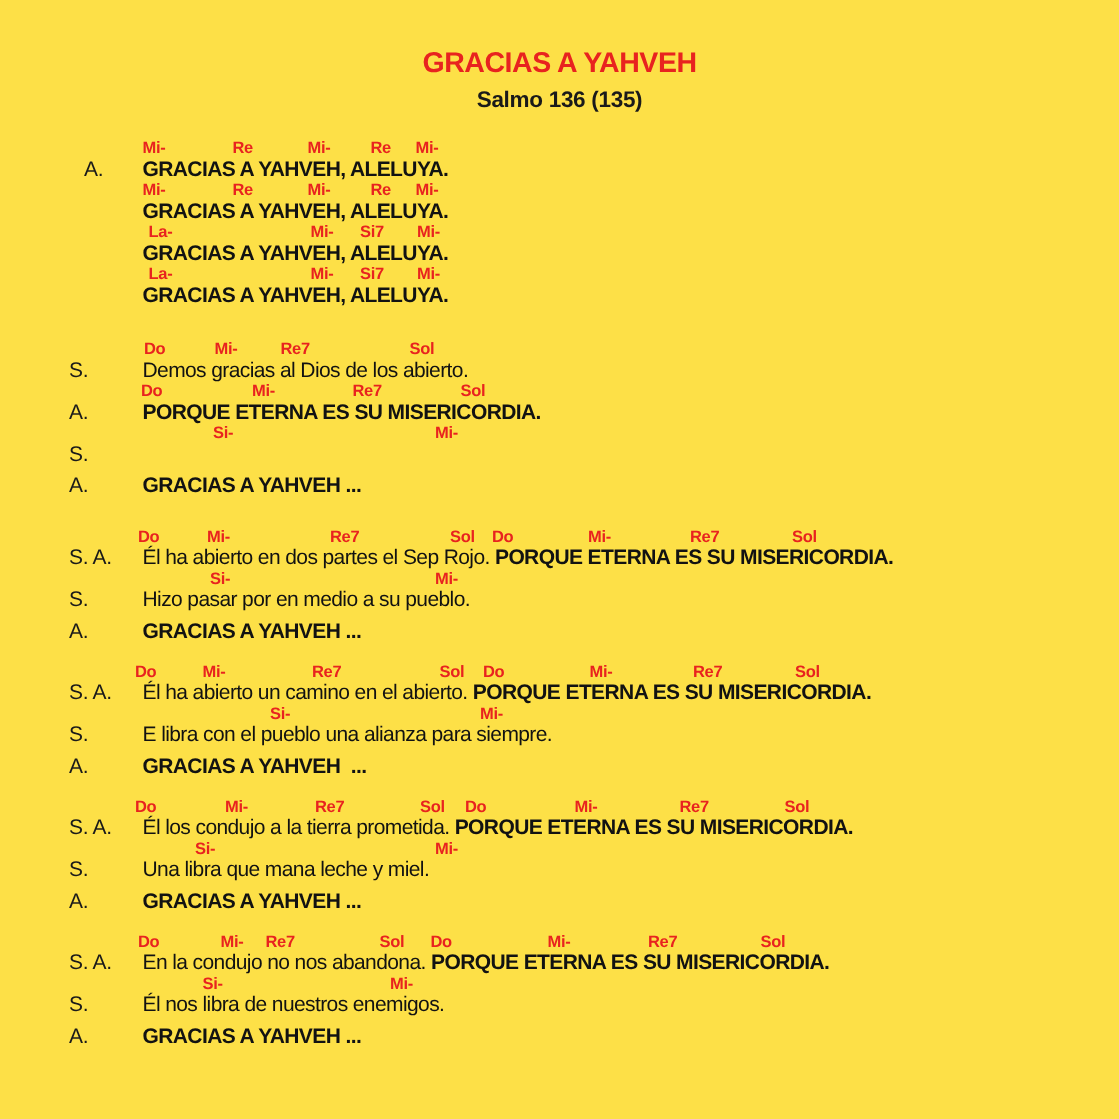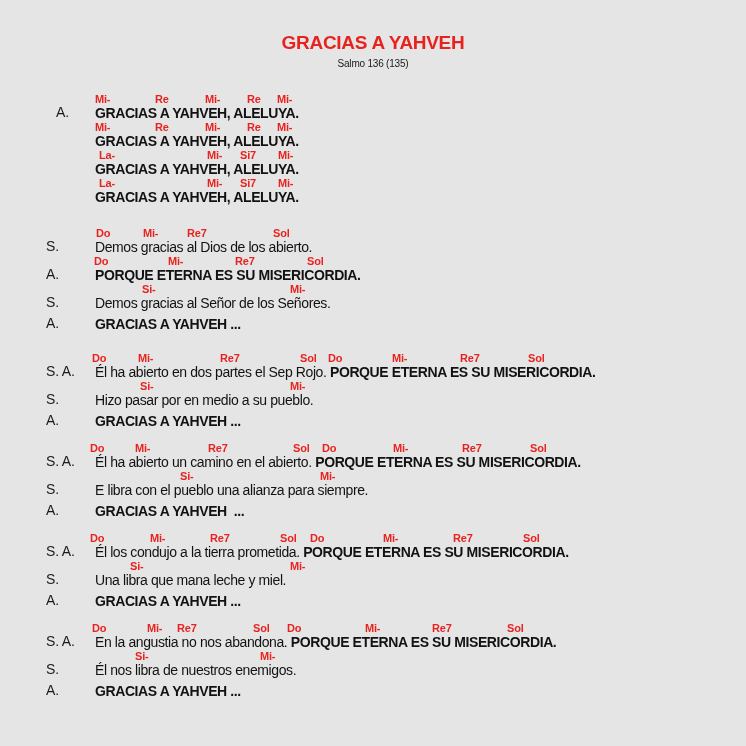--- a/index.html
+++ b/index.html
@@ -1,30 +1,30 @@
 <!DOCTYPE html>
 <html><head>
 <meta charset="utf-8">
 <style>
   html,body{margin:0;padding:0;background:#ffffff;}
   .page{
     position:relative;
     width:746px;height:746px;
-    background:#e5e5e5;
+    background:#fde047;
     overflow:hidden;
     font-family:"Liberation Sans",sans-serif;
     color:#111;
   }
   .header{padding-top:32px;text-align:center;}
   .title{
     font-size:19px;font-weight:bold;letter-spacing:-0.3px;
     color:#e8231f;
   }
   .subtitle{
-    margin-top:4px;font-size:10px;font-weight:normal;color:#1a1a1a;
+    margin-top:4px;font-size:15px;font-weight:bold;color:#1a1a1a;
     letter-spacing:-0.2px;
   }
   .sheet{position:absolute;left:0;top:93px;width:746px;}
   .section{margin:0;}
   .section + .section{margin-top:22px;}
   .section.tight{margin-top:15px;}
   .section.tighter{margin-top:8px;}
   .row{position:relative;}
   .chord-row{height:12px;}
   .chord{
@@ -94,21 +94,21 @@
           <span class="chord" style="left: 94px;">Do</span>
           <span class="chord" style="left: 168px;">Mi-</span>
           <span class="chord" style="left: 235px;">Re7</span>
           <span class="chord" style="left: 307px;">Sol</span>
         </div>
         <div class="row lyric-row"><span class="label">A.</span><span class="lyr b">PORQUE ETERNA ES SU MISERICORDIA.</span></div>
         <div class="row chord-row">
           <span class="chord" style="left: 142px;">Si-</span>
           <span class="chord" style="left: 290px;">Mi-</span>
         </div>
-        <div class="row lyric-row"><span class="label">S.</span><span class="lyr">Demos gracias al Señor de los Señores.</span></div>
+        <div class="row lyric-row"><span class="label">S.</span></div>
         <div class="row lyric-row aline"><span class="label" style="margin-top: 0px;">A.</span><span class="lyr b">GRACIAS A YAHVEH ...</span></div>
       </div>
       <div class="section tight">
         <div class="row chord-row">
           <span class="chord" style="left: 92px;">Do</span>
           <span class="chord" style="left: 138px;">Mi-</span>
           <span class="chord" style="left: 220px;">Re7</span>
           <span class="chord" style="left: 300px;">Sol</span>
           <span class="chord" style="left: 328px;">Do</span>
           <span class="chord" style="left: 392px;">Mi-</span>
@@ -165,21 +165,21 @@
         <div class="row chord-row">
           <span class="chord" style="left: 92px;">Do</span>
           <span class="chord" style="left: 147px;">Mi-</span>
           <span class="chord" style="left: 177px;">Re7</span>
           <span class="chord" style="left: 253px;">Sol</span>
           <span class="chord" style="left: 287px;">Do</span>
           <span class="chord" style="left: 365px;">Mi-</span>
           <span class="chord" style="left: 432px;">Re7</span>
           <span class="chord" style="left: 507px;">Sol</span>
         </div>
-        <div class="row lyric-row"><span class="label">S. A.</span><span class="lyr">En la angustia no nos abandona. </span><span class="lyr b">PORQUE ETERNA ES SU MISERICORDIA.</span></div>
+        <div class="row lyric-row"><span class="label">S. A.</span><span class="lyr">En la condujo no nos abandona. </span><span class="lyr b">PORQUE ETERNA ES SU MISERICORDIA.</span></div>
         <div class="row chord-row">
           <span class="chord" style="left: 135px;">Si-</span>
           <span class="chord" style="left: 260px;">Mi-</span>
         </div>
         <div class="row lyric-row"><span class="label">S.</span><span class="lyr">Él nos libra de nuestros enemigos.</span></div>
         <div class="row lyric-row aline"><span class="label" style="margin-top: 0px;">A.</span><span class="lyr b">GRACIAS A YAHVEH ...</span></div>
       </div>
     </div>
 </div>
 

